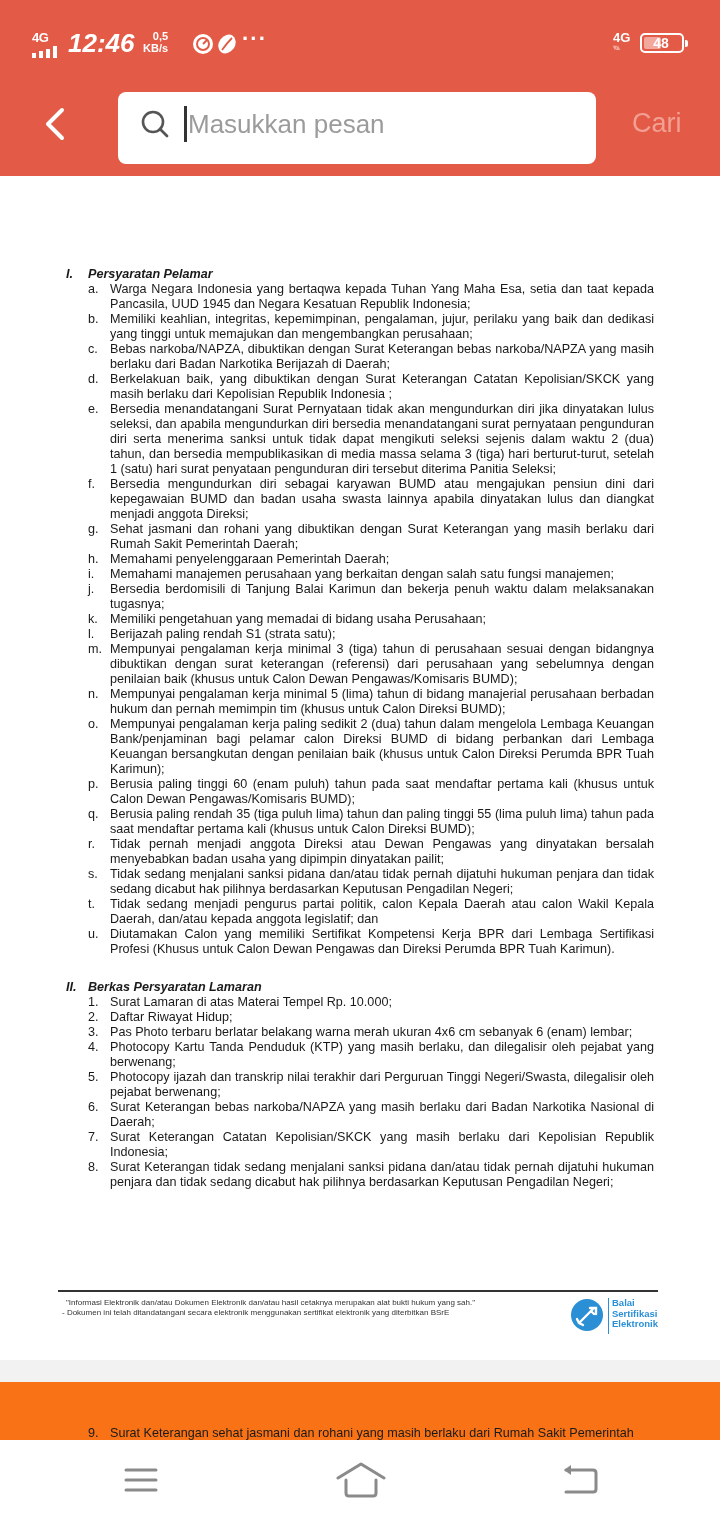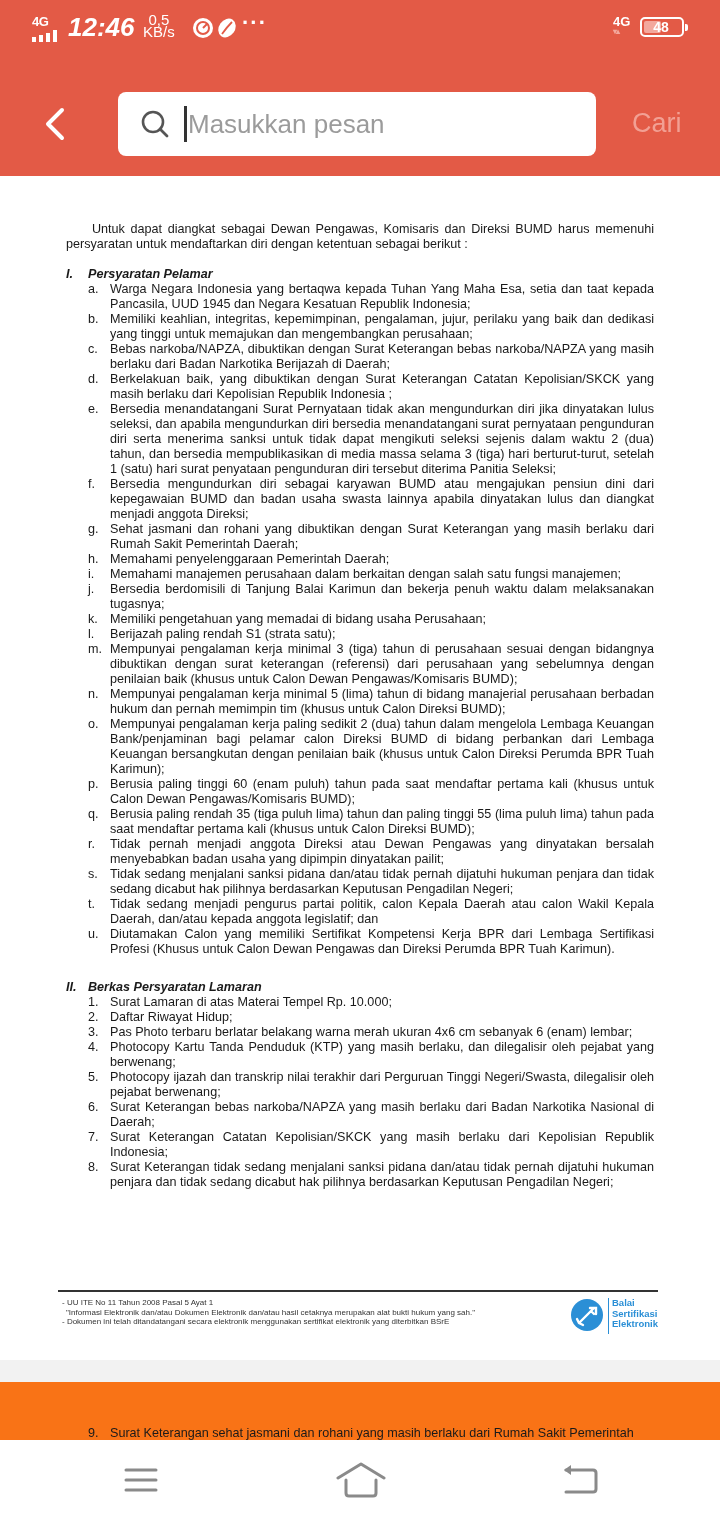--- a/index.html
+++ b/index.html
@@ -1,38 +1,38 @@
 <!DOCTYPE html>
 <html><head>
 <meta charset="utf-8">
 <style>
   * { box-sizing: border-box; margin: 0; padding: 0; }
   html, body { width: 720px; height: 1520px; overflow: hidden; background: #ffffff; }
   body { font-family: "Liberation Sans", sans-serif; position: relative; }
 
   
   .topbar { position: absolute; left: 0; top: 0; width: 720px; height: 176px; background: #e35a46; }
-  .status { position: absolute; left: 0; top: 0; width: 669px; height: 56px; color: #fff; }
+  .status { position: absolute; left: 0; top: 16px; width: 669px; height: 56px; color: #fff; }
   .sig { position: absolute; left: 32px; top: 14px; width: 30px; height: 28px; }
   .sig .net { position: absolute; left: 0; top: 0; font-size: 13px; font-weight: bold; letter-spacing: -0.5px; }
   .sig .bars { position: absolute; left: 0; top: 16px; display: flex; align-items: flex-end; gap: 3px; }
   .sig .bars span { display: block; width: 4px; background: #fff; }
   .clock { position: absolute; left: 68px; top: 12px; font-size: 26px; font-weight: bold; font-style: italic; }
-  .speed { position: absolute; left: 143px; top: 14px; font-size: 15px; font-weight: normal; line-height: 12px; text-align: center; }
+  .speed { position: absolute; left: 143px; top: 14px; font-size: 11px; font-weight: bold; line-height: 12px; text-align: right; }
   .st-icon { position: absolute; top: 17px; width: 22px; height: 22px; }
   .dots { position: absolute; left: 242px; top: 10px; font-size: 22px; font-weight: bold; letter-spacing: 1px; }
   .net-right { position: absolute; left: 613px; top: 14px; font-size: 13px; font-weight: bold; }
   .net-right .arr { display: block; font-size: 8px; color: #f3a89d; margin-top: -2px; letter-spacing: -1px; }
   .battery { position: absolute; left: 640px; top: 17px; width: 42px; height: 20px; border: 2px solid #fff; border-radius: 5px; padding-left: 40px; }
   .battery .fill { position: absolute; left: 2px; top: 2px; width: 17px; height: 12px; background: #f3a89d; border-radius: 2px; }
   .battery .num { position: absolute; left: 0; top: 0; width: 38px; text-align: center; font-size: 14px; font-weight: bold; line-height: 16px; color: #fff; }
   .battery .nub { position: absolute; right: -6px; top: 5px; width: 3px; height: 7px; background: #fff; border-radius: 0 2px 2px 0; }
 
   .back-btn { position: absolute; left: 40px; top: 104px; width: 32px; height: 40px; cursor: pointer; }
-  .search-box { position: absolute; left: 118px; top: 92px; width: 478px; height: 64px; background: #fff; border-radius: 8px; }
+  .search-box { position: absolute; left: 118px; top: 92px; width: 478px; height: 72px; background: #fff; border-radius: 8px; }
   .search-box .mag { position: absolute; left: 22px; top: 17px; width: 30px; height: 30px; }
   .search-box .caret { position: absolute; left: 66px; top: 14px; width: 3px; height: 36px; background: #333; }
   .search-box input { position: absolute; left: 70px; top: 10px; width: 390px; height: 44px; border: none; outline: none; font-family: "Liberation Sans", sans-serif; font-size: 26px; color: #333; background: transparent; }
   .search-box input::placeholder { color: #9b9b9b; }
   .cari { position: absolute; left: 632px; top: 108px; font-size: 27px; color: #f2a094; cursor: pointer; }
 
   
   .doc { position: absolute; left: 0; top: 176px; width: 720px; height: 1184px; background: #fff; color: #1a1a1a; font-size: 12.6px; line-height: 15px; }
   .intro { position: absolute; left: 66px; top: 46px; width: 588px; text-align: justify; text-indent: 26px; }
   .sec-title { position: absolute; font-weight: bold; font-style: italic; }
@@ -114,36 +114,35 @@
           <line x1="20" y1="20" x2="27" y2="27" stroke="#555" stroke-width="2.8" stroke-linecap="round"></line>
         </svg>
     </span>
     <span class="caret"></span>
     <input type="text" placeholder="Masukkan pesan" style="">
   </div>
   <span class="cari">Cari</span>
 </div>
 
 <div class="doc">
-  <p class="intro">Untuk dapat diangkat sebagai Dewan Pengawas, Komisaris dan Direksi BUMD harus memenuhi persyaratan untuk mendaftarkan diri dengan ketentuan sebagai berikut :</p>
 
   <div class="sec-title" style="left:66px; top:91px">
     <span class="num">I.</span><span>Persyaratan Pelamar</span>
   </div>
 
   <ol class="list" style="top:106px">
     <li><span class="mk">a.</span><span>Warga Negara Indonesia yang bertaqwa kepada Tuhan Yang Maha Esa, setia dan taat kepada Pancasila, UUD 1945 dan Negara Kesatuan Republik Indonesia;</span></li>
     <li><span class="mk">b.</span><span>Memiliki keahlian, integritas, kepemimpinan, pengalaman, jujur, perilaku yang baik dan dedikasi yang tinggi untuk memajukan dan mengembangkan perusahaan;</span></li>
     <li><span class="mk">c.</span><span>Bebas narkoba/NAPZA, dibuktikan dengan Surat Keterangan bebas narkoba/NAPZA yang masih berlaku dari Badan Narkotika Berijazah di Daerah;</span></li>
     <li><span class="mk">d.</span><span>Berkelakuan baik, yang dibuktikan dengan Surat Keterangan Catatan Kepolisian/SKCK yang masih berlaku dari Kepolisian Republik Indonesia ;</span></li>
     <li><span class="mk">e.</span><span>Bersedia menandatangani Surat Pernyataan tidak akan mengundurkan diri jika dinyatakan lulus seleksi, dan apabila mengundurkan diri bersedia menandatangani surat pernyataan pengunduran diri serta menerima sanksi untuk tidak dapat mengikuti seleksi sejenis dalam waktu 2 (dua) tahun, dan bersedia mempublikasikan di media massa selama 3 (tiga) hari berturut-turut, setelah 1 (satu) hari surat penyataan pengunduran diri tersebut diterima Panitia Seleksi;</span></li>
     <li><span class="mk">f.</span><span>Bersedia mengundurkan diri sebagai karyawan BUMD atau mengajukan pensiun dini dari kepegawaian BUMD dan badan usaha swasta lainnya apabila dinyatakan lulus dan diangkat menjadi anggota Direksi;</span></li>
     <li><span class="mk">g.</span><span>Sehat jasmani dan rohani yang dibuktikan dengan Surat Keterangan yang masih berlaku dari Rumah Sakit Pemerintah Daerah;</span></li>
     <li><span class="mk">h.</span><span>Memahami penyelenggaraan Pemerintah Daerah;</span></li>
-    <li><span class="mk">i.</span><span>Memahami manajemen perusahaan dalam berkaitan dengan salah satu fungsi manajemen;</span></li>
+    <li><span class="mk">i.</span><span>Memahami manajemen perusahaan yang berkaitan dengan salah satu fungsi manajemen;</span></li>
     <li><span class="mk">j.</span><span>Bersedia berdomisili di Tanjung Balai Karimun dan bekerja penuh waktu dalam melaksanakan tugasnya;</span></li>
     <li><span class="mk">k.</span><span>Memiliki pengetahuan yang memadai di bidang usaha Perusahaan;</span></li>
     <li><span class="mk">l.</span><span>Berijazah paling rendah S1 (strata satu);</span></li>
     <li><span class="mk">m.</span><span>Mempunyai pengalaman kerja minimal 3 (tiga) tahun di perusahaan sesuai dengan bidangnya dibuktikan dengan surat keterangan (referensi) dari perusahaan yang sebelumnya dengan penilaian baik (khusus untuk Calon Dewan Pengawas/Komisaris BUMD);</span></li>
     <li><span class="mk">n.</span><span>Mempunyai pengalaman kerja minimal 5 (lima) tahun di bidang manajerial perusahaan berbadan hukum dan pernah memimpin tim (khusus untuk Calon Direksi BUMD);</span></li>
     <li><span class="mk">o.</span><span>Mempunyai pengalaman kerja paling sedikit 2 (dua) tahun dalam mengelola Lembaga Keuangan Bank/penjaminan bagi pelamar calon Direksi BUMD di bidang perbankan dari Lembaga Keuangan bersangkutan dengan penilaian baik (khusus untuk Calon Direksi Perumda BPR Tuah Karimun);</span></li>
     <li><span class="mk">p.</span><span>Berusia paling tinggi 60 (enam puluh) tahun pada saat mendaftar pertama kali (khusus untuk Calon Dewan Pengawas/Komisaris BUMD);</span></li>
     <li><span class="mk">q.</span><span>Berusia paling rendah 35 (tiga puluh lima) tahun dan paling tinggi 55 (lima puluh lima) tahun pada saat mendaftar pertama kali (khusus untuk Calon Direksi BUMD);</span></li>
     <li><span class="mk">r.</span><span>Tidak pernah menjadi anggota Direksi atau Dewan Pengawas yang dinyatakan bersalah menyebabkan badan usaha yang dipimpin dinyatakan pailit;</span></li>
     <li><span class="mk">s.</span><span>Tidak sedang menjalani sanksi pidana dan/atau tidak pernah dijatuhi hukuman penjara dan tidak sedang dicabut hak pilihnya berdasarkan Keputusan Pengadilan Negeri;</span></li>
@@ -161,21 +160,20 @@
     <li><span class="mk">3.</span><span>Pas Photo terbaru berlatar belakang warna merah ukuran 4x6 cm sebanyak 6 (enam) lembar;</span></li>
     <li><span class="mk">4.</span><span>Photocopy Kartu Tanda Penduduk (KTP) yang masih berlaku, dan dilegalisir oleh pejabat yang berwenang;</span></li>
     <li><span class="mk">5.</span><span>Photocopy ijazah dan transkrip nilai terakhir dari Perguruan Tinggi Negeri/Swasta, dilegalisir oleh pejabat berwenang;</span></li>
     <li><span class="mk">6.</span><span>Surat Keterangan bebas narkoba/NAPZA yang masih berlaku dari Badan Narkotika Nasional di Daerah;</span></li>
     <li><span class="mk">7.</span><span>Surat Keterangan Catatan Kepolisian/SKCK yang masih berlaku dari Kepolisian Republik Indonesia;</span></li>
     <li><span class="mk">8.</span><span>Surat Keterangan tidak sedang menjalani sanksi pidana dan/atau tidak pernah dijatuhi hukuman penjara dan tidak sedang dicabut hak pilihnya berdasarkan Keputusan Pengadilan Negeri;</span></li>
   </ol>
 
   <div class="footer-rule"></div>
   <div class="footer-text">
-    <div>- UU ITE No 11 Tahun 2008 Pasal 5 Ayat 1</div>
     <div style="padding-left:4px">"Informasi Elektronik dan/atau Dokumen Elektronik dan/atau hasil cetaknya merupakan alat bukti hukum yang sah."</div>
     <div>- Dokumen ini telah ditandatangani secara elektronik menggunakan sertifikat elektronik yang diterbitkan BSrE</div>
   </div>
   <div class="bsre">
     <svg class="logo" width="34" height="34" viewBox="0 0 34 34">
       <circle cx="17" cy="17" r="16" fill="#2b8fd6"></circle>
       <path d="M9 25 L24 10 M20 10 L26 10 L26 16 M21 13 L24 16 M9 25 L7 21 M9 25 L13 27" stroke="#fff" stroke-width="2.4" fill="none" stroke-linecap="round"></path>
     </svg>
     <span class="sep"></span>
     <div class="txt">

